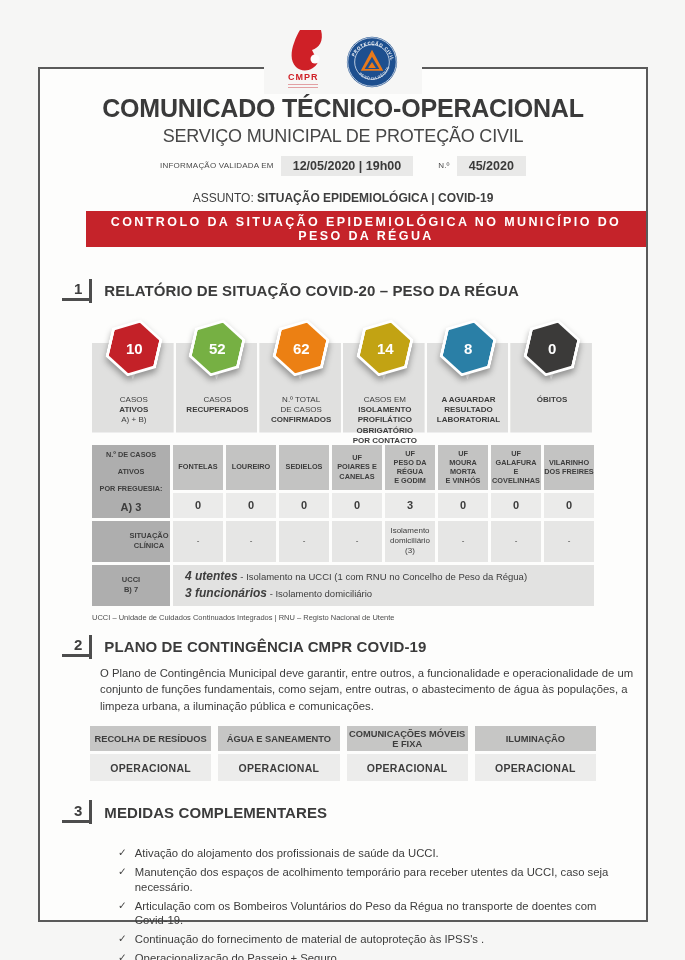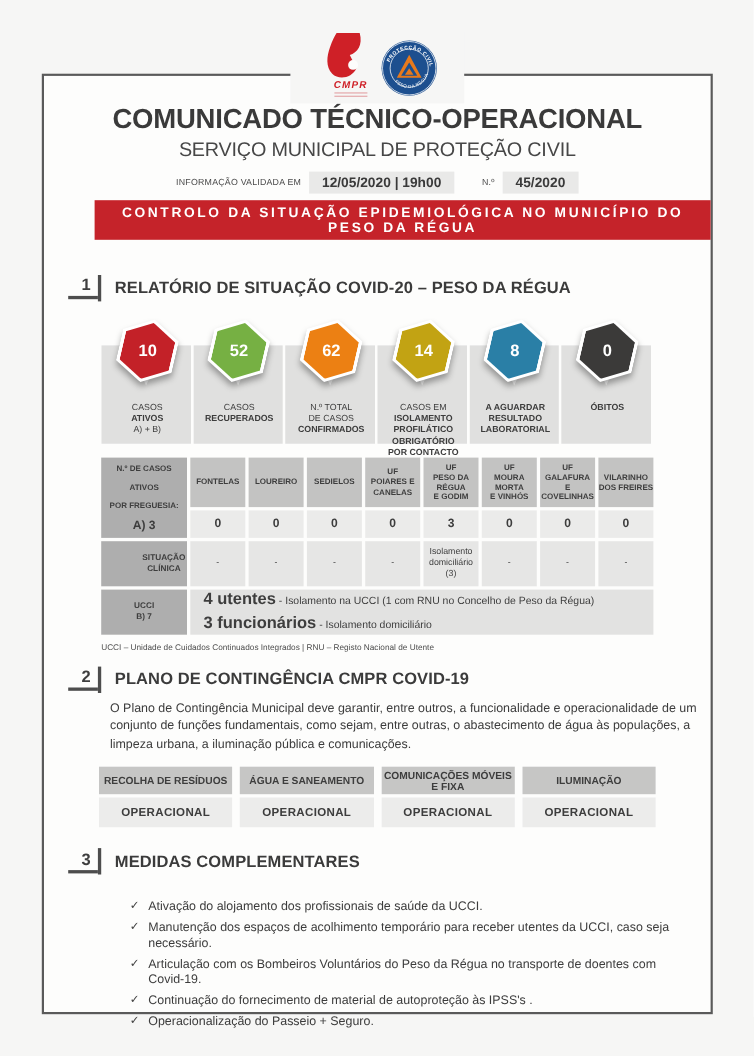--- a/index.html
+++ b/index.html
@@ -6,21 +6,21 @@
   html,body { width:685px; height:960px; }
   body { background:#f6f6f5; font-family:"Liberation Sans", sans-serif; color:#3d3d3d; overflow:hidden; }
   .page { position:relative; width:685px; height:960px; }
 
   .card { position:absolute; left:38px; top:67px; width:610px; height:855px;
           background:#fdfdfc; border:2px solid #5a5a5a; padding-top:26px; }
 
   
   .logo-strip { position:absolute; top:-40px; left:50%; transform:translateX(-50%);
                 background:#f6f6f5; padding:0 24px 6px 24px; display:flex; gap:12px; align-items:flex-end; }
-  .cmpr-logo { width:46px; display:flex; flex-direction:column; align-items:flex-end;font-style:italic; }
+  .cmpr-logo { width:46px; display:flex; flex-direction:column; align-items:flex-start; }
   .cmpr-acronym { color:#cf2027; font-weight:bold; font-size:9px; letter-spacing:1px; line-height:1; }
   .cmpr-lines { width:30px; }
   .cmpr-lines div { height:1.5px; background:#e2a0a3; margin-top:1.5px; }
 
   
   .title { text-align:center; font-size:25px; font-weight:bold; letter-spacing:-0.2px; color:#3a3a3a; line-height:1.1; }
   .subtitle { text-align:center; font-size:18px; font-weight:normal; color:#474747; margin-top:3px; letter-spacing:-0.2px; }
   .info-line { display:flex; justify-content:center; align-items:center; gap:7px; margin-top:9px; }
   .info-label { font-size:8px; color:#4a4a4a; letter-spacing:0.2px; }
   .chip { background:#e9e9e8; font-size:12.5px; font-weight:bold; color:#3a3a3a; padding:3px 12px; }
@@ -58,21 +58,21 @@
         grid-template-columns:78px repeat(8, 1fr); grid-template-rows:45px 25px 41px 41px; gap:3px; }
   .cell { display:flex; align-items:center; justify-content:center; text-align:center; }
   .t1 .head { background:#c3c3c2; font-size:7.3px; font-weight:bold; line-height:1.25; flex-direction:column; }
   .t1 .corner { grid-row:1/3; grid-column:1; background:#aeaeae; flex-direction:column; justify-content:space-between; padding:5px 2px 3px 2px; font-size:7.3px; font-weight:bold; line-height:1.25; }
   .t1 .corner .total { font-size:11px; font-weight:bold; }
   .t1 .val { background:#ebebea; font-size:11px; font-weight:bold; }
   .t1 .rlabel { background:#aeaeae; font-size:7.5px; font-weight:bold; line-height:1.3; flex-direction:column; }
   .t1 .clin { background:#e6e6e5; font-size:8px; line-height:1.25; flex-direction:column; }
   .t1 .ucci-content { grid-column:2/10; background:#e2e2e1; align-items:flex-start; justify-content:center;
         flex-direction:column; text-align:left; padding:4px 12px; font-size:9.5px; line-height:1.45; }
-  .t1 .ucci-content .lead { font-weight:bold; font-size:15px; }
+  .t1 .ucci-content .lead { font-weight:bold; font-size:12px;font-style:italic; }
   .footnote { width:502px; margin:7px auto 0 auto; font-size:7.5px; color:#4e4e4e; }
 
   
   .para { margin:6px 10px 0 60px; font-size:11.3px; line-height:1.5; color:#3c3c3c; }
   .svc { width:506px; margin:11px auto 0 auto; display:grid; grid-template-columns:repeat(4,1fr);
          column-gap:7px; row-gap:3px; }
   .svc .shead { background:#c6c6c5; font-size:9.3px; font-weight:bold; height:25px; }
   .svc .sval { background:#ececeb; font-size:10.5px; font-weight:bold; height:27px; letter-spacing:0.3px; }
 
   
@@ -121,20 +121,24 @@
     <div class="title">COMUNICADO TÉCNICO-OPERACIONAL</div>
     <div class="subtitle">SERVIÇO MUNICIPAL DE PROTEÇÃO CIVIL</div>
 
     <div class="info-line">
       <span class="info-label">INFORMAÇÃO VALIDADA EM</span>
       <span class="chip">12/05/2020 | 19h00</span>
       <span class="info-label num-label">N.º</span>
       <span class="chip">45/2020</span>
     </div>
 
+    <div class="assunto">
+      <span>ASSUNTO:</span>
+      <b>SITUAÇÃO EPIDEMIOLÓGICA | COVID-19</b>
+    </div>
 
     <div class="banner" style="background: rgb(197, 35, 42);">CONTROLO DA SITUAÇÃO EPIDEMIOLÓGICA NO MUNICÍPIO DO PESO DA RÉGUA</div>
 
     <div class="sec-head sh1">
       <span class="sec-num">1</span>
       <span class="sec-bar"></span>
       <span class="sec-title">RELATÓRIO DE SITUAÇÃO COVID-20 – PESO DA RÉGUA</span>
     </div>
 
     <div class="badges-row">

